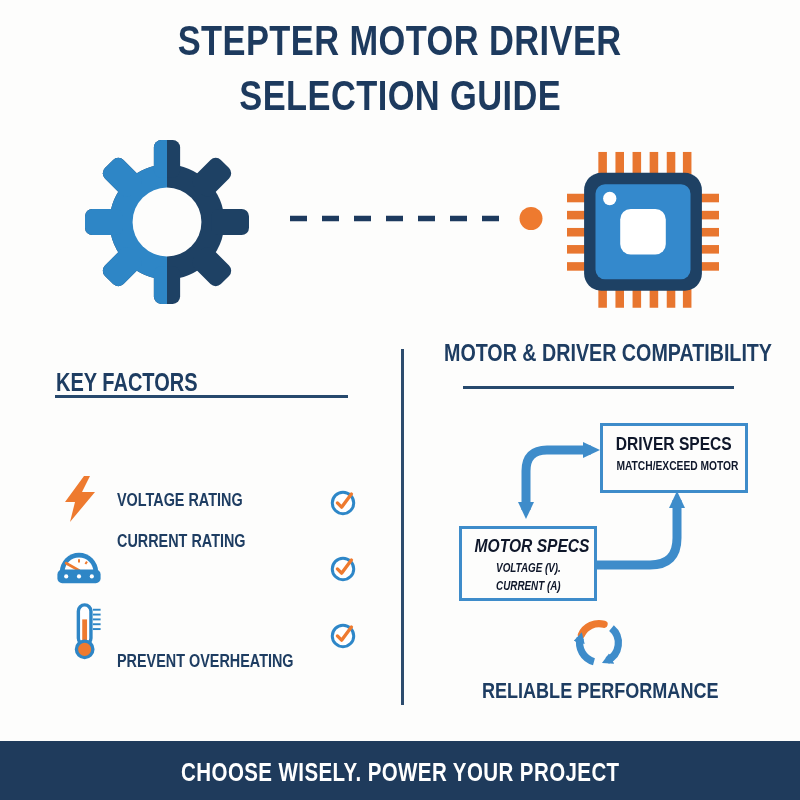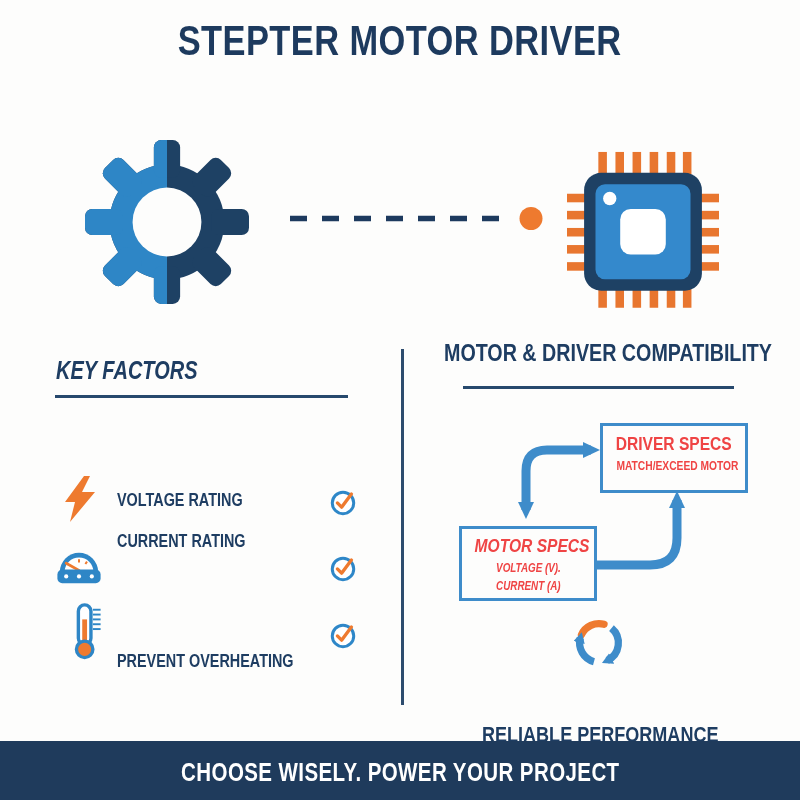--- a/index.html
+++ b/index.html
@@ -10,35 +10,36 @@
     color:#1d3a5e;
   }
   .abs{position:absolute;}
   .cond{display:inline-block;transform:scaleX(0.82);transform-origin:50% 50%;white-space:nowrap;font-weight:700;}
   .cond-l{display:inline-block;transform:scaleX(0.80);transform-origin:0 50%;white-space:nowrap;font-weight:700;}
   .title-wrap{left:0;top:18px;width:800px;text-align:center;line-height:46px;}
   .title-line{font-size:42px;letter-spacing:.5px;color:#1d3a5e;}
   .section-head{font-size:25px;color:#1e3d62;}
   .underline{background:#27496d;}
   .factor-label{font-size:18px;color:#1e3d62;line-height:28px;}
-  .spec-box{background:#fdfdfc;border:3px solid #3e8cca;text-align:center;color:#ef4444;}
+  .spec-box{background:#fdfdfc;border:3px solid #3e8cca;text-align:center;color:#0f172a;}
   .spec-title{font-size:19px;line-height:24px;}
   .spec-sub{font-size:12.5px;line-height:16px;font-weight:700;}
   .result-label{font-size:22px;color:#1e3d62;}
   .footer-bar{left:0;top:741px;width:800px;height:63px;background:#1f3b5c;display:flex;align-items:center;justify-content:center;}
   .footer-text{font-size:25px;color:#ffffff;letter-spacing:.5px;}
   svg{display:block;}
 </style>
 </head>
 <body>
 
 <div id="canvas">
 
   <div class="abs title-wrap">
     <div><span class="cond title-line">STEPTER MOTOR DRIVER</span></div>
+    <div><span class="cond title-line">SELECTION GUIDE</span></div>
   </div>
 
   <svg class="abs" style="left:85px;top:140px;width:164px;height:164px" viewBox="0 0 200 200">
     <defs>
       <clipPath id="gearleft">
           <rect x="0" y="0" width="100" height="200"></rect>
         </clipPath>
       <g id="gearshape">
         <circle cx="100" cy="100" r="70"></circle>
         <rect x="84" y="0" width="32" height="46" rx="9"></rect>
@@ -87,21 +88,21 @@
         <rect x="140" y="122" width="20" height="9"></rect>
     </g>
     <rect x="18" y="28" width="124" height="124" rx="18" fill="#1e4164"></rect>
     <rect x="30" y="40" width="100" height="100" rx="10" fill="#3489cc"></rect>
     <circle cx="45" cy="55" r="7" fill="#ffffff"></circle>
     <rect x="56" y="66" width="48" height="48" rx="11" fill="#ffffff"></rect>
   </svg>
 
   <div class="abs" style="left:401px;top:349px;width:3px;height:356px;background:#2d4c6e;"></div>
 
-  <div class="abs" style="left:56px;top:356px;font-style:italic;">
+  <div class="abs" style="left:56px;top:368px;">
     <span class="cond-l section-head">KEY FACTORS</span>
   </div>
   <div class="abs underline" style="left:55px;top:395px;width:293px;height:3px;"></div>
 
   <svg class="abs" style="left:63px;top:476px;width:34px;height:46px" viewBox="0 0 34 46">
     <polygon points="21,0 2,26 12,26 7,46 32,16 19,16 27,0" fill="#ee7a2f"></polygon>
   </svg>
   <div class="abs factor-label" style="left:117px;top:486px;">
     <span class="cond-l">VOLTAGE RATING</span>
   </div>
@@ -179,21 +180,21 @@
     <defs>
       <marker id="ahs" markerUnits="userSpaceOnUse" markerWidth="14" markerHeight="14" refX="5" refY="6" orient="auto">
         <path d="M0,0 L11,6 L0,12 Z" fill="#3e8cca"></path>
       </marker>
     </defs>
     <path d="M13.9,24.5 A20,20 0 0 1 37.2,13.7" fill="none" stroke="#ee7a2f" stroke-width="7.5" stroke-linecap="round"></path>
     <path d="M44.9,17.7 A20,20 0 0 1 40.5,51.1" fill="none" stroke="#3e8cca" stroke-width="7.5" marker-end="url(#ahs)"></path>
     <path d="M26.8,52.3 A20,20 0 0 1 12.7,27.8" fill="none" stroke="#3e8cca" stroke-width="7.5" marker-end="url(#ahs)"></path>
   </svg>
 
-  <div class="abs" style="left:408px;top:678px;width:384px;text-align:center;margin-top:44px;">
+  <div class="abs" style="left:408px;top:678px;width:384px;text-align:center;">
     <span class="cond result-label">RELIABLE PERFORMANCE</span>
   </div>
 
   <div class="abs footer-bar">
     <span class="cond footer-text">CHOOSE WISELY. POWER YOUR PROJECT</span>
   </div>
 
 </div>
 
 </body></html>

